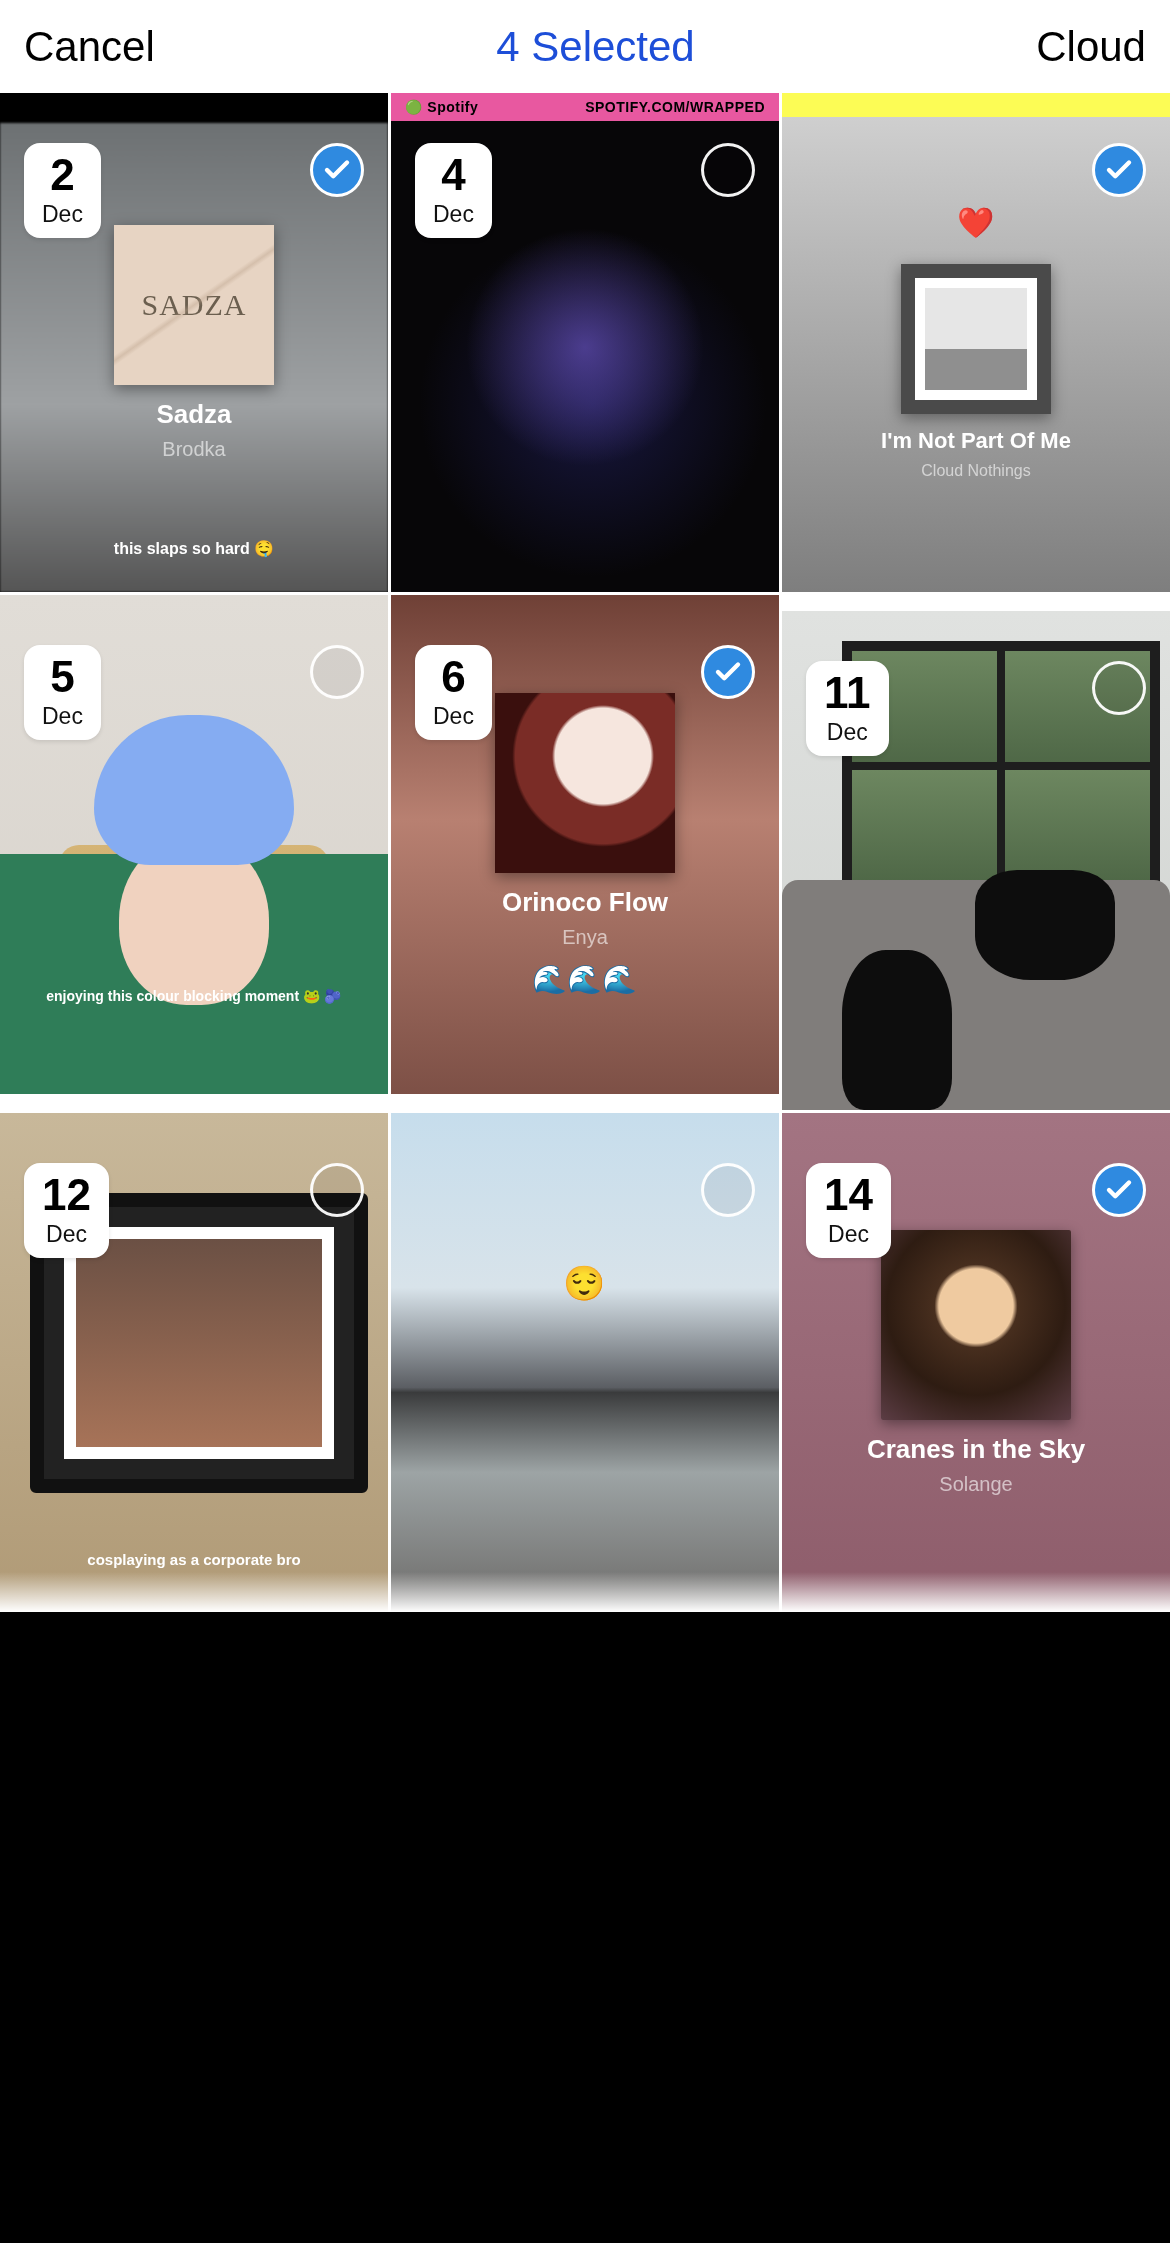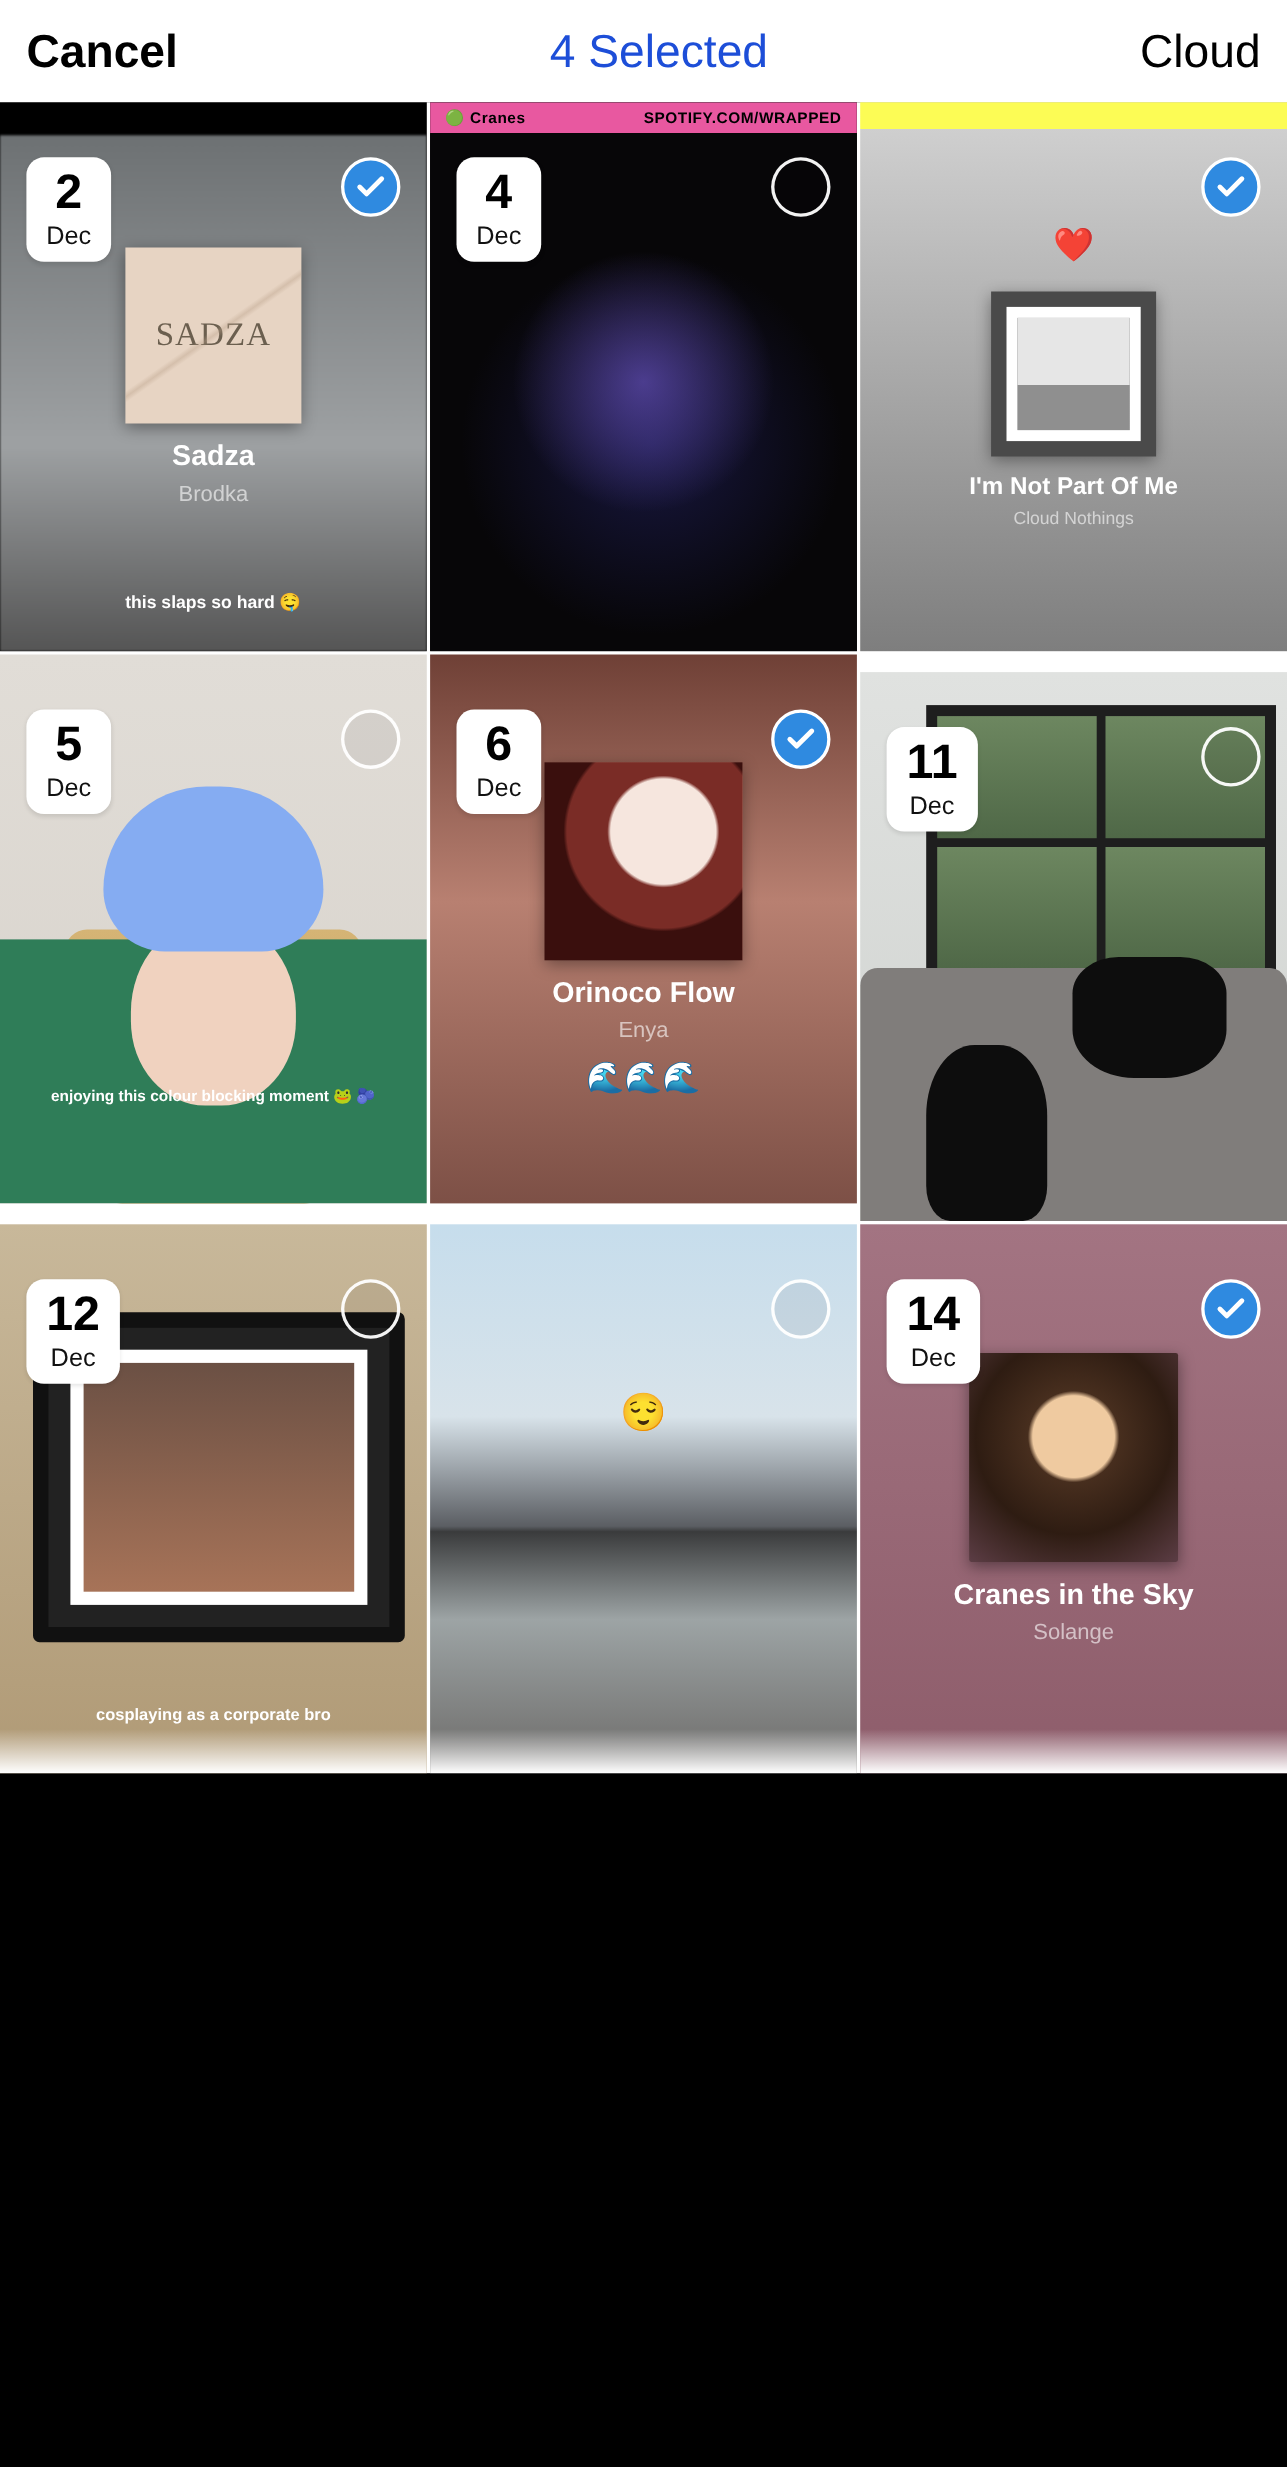--- a/index.html
+++ b/index.html
@@ -15,21 +15,21 @@
   .header {
     height: 93px;
     background: #fff;
     display: flex;
     align-items: center;
     justify-content: space-between;
     padding: 0 24px;
   }
   .header .cancel {
     font-size: 42px;
-    font-weight: 700;
+    font-weight: 400;
     color: #000;
   }
   .header .title {
     font-size: 42px;
     font-weight: 400;
     color: #1d4ed8;
   }
   .header .next {
     font-size: 42px;
     font-weight: 400;
@@ -305,21 +305,21 @@
     </div>
     <div class="select-indicator selected">
       <svg viewBox="0 0 24 24">
           <path d="M4 12l5 5L20 6" stroke="#fff" stroke-width="3.5" fill="none" stroke-linecap="round" stroke-linejoin="round"></path>
         </svg>
     </div>
   </div>
 
   <div class="tile t1">
     <div class="spotify-bar">
-      <span>🟢 <span>Cranes</span></span>
+      <span>🟢 <span>Spotify</span></span>
       <span>SPOTIFY.COM/WRAPPED</span>
     </div>
     <div class="concert"></div>
     <div class="date-badge">
       <span class="day">4</span>
       <span class="month">Dec</span>
     </div>
     <div class="select-indicator unselected"></div>
   </div>
 

